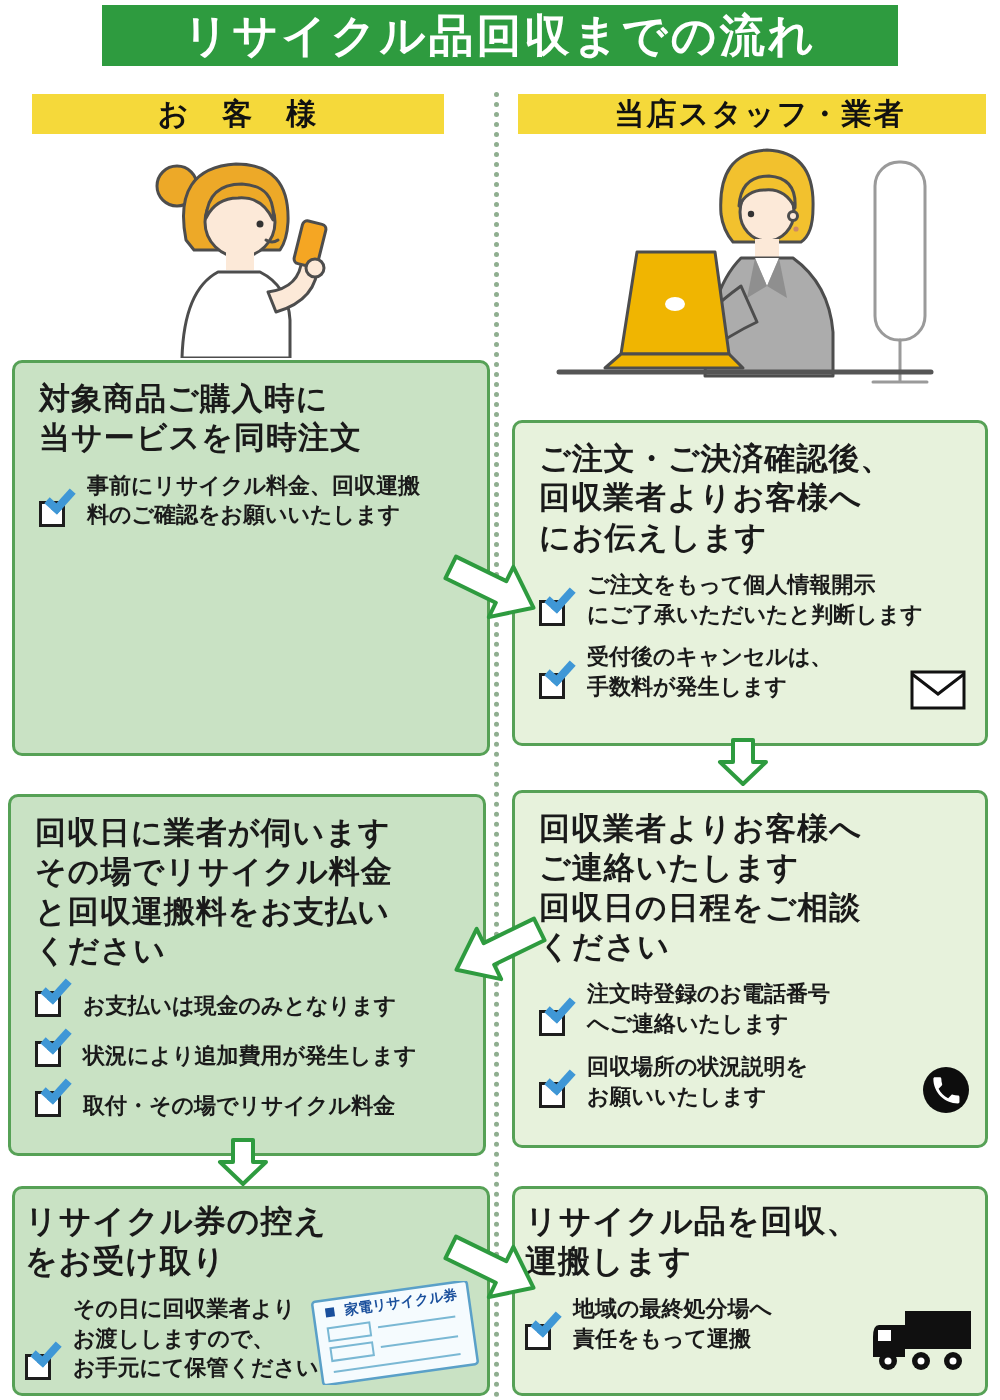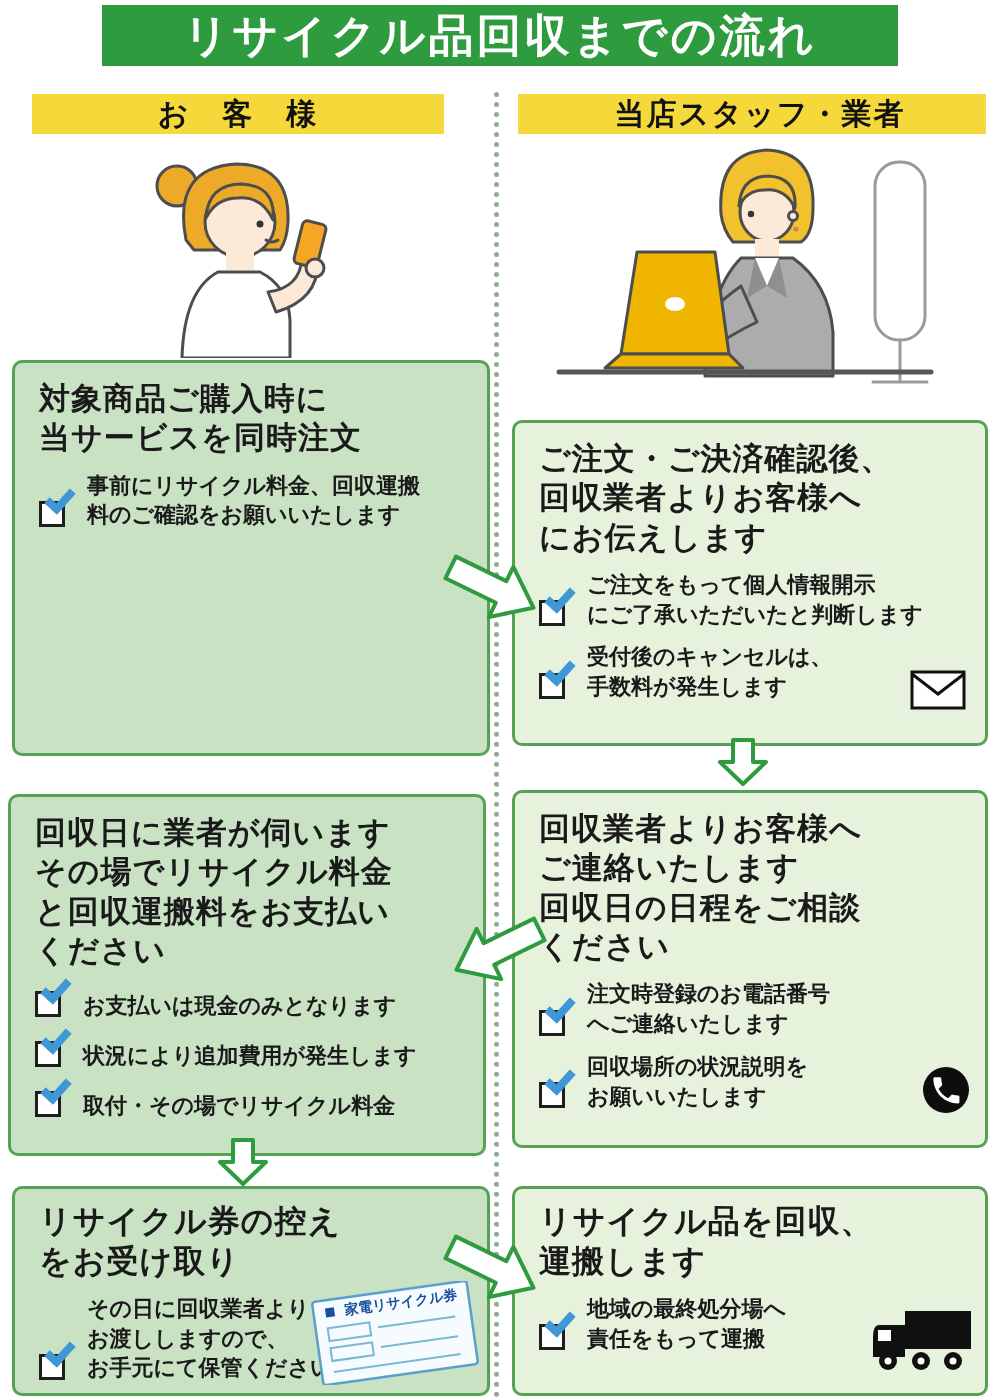--- a/index.html
+++ b/index.html
@@ -20,21 +20,21 @@
   }
   .col-header.left  { left:32px;  width:412px; }
   .col-header.right { left:518px; width:468px;padding-left:16px; }
 
   .divider { position:absolute; left:494px; top:92px; height:1306px; width:0;
     border-left:5px dotted #8fae8f; }
 
   .box { position:absolute; border:3px solid #56a156; border-radius:10px; padding:16px 24px; }
   .box.customer-fill { background:#c9e2c4; }
   .box.staff-fill    { background:#e7f2dc; }
-  .box.small { padding:12px 24px; }
+  .box.small { padding:12px 10px; }
 
   .box-title { font-weight:bold; font-size:31px; line-height:1.27; letter-spacing:1px;
     color:#1a1a1a; white-space:pre-line; margin-bottom:10px; }
   .box.small .box-title { font-size:32px; line-height:1.25; margin-bottom:6px; }
 
   .check-item { display:flex; align-items:flex-end; gap:4px; margin-top:13px; }
   .check-text { font-size:22px; font-weight:bold; line-height:1.35; white-space:pre-line; }
 
   .check-icon { position:relative; flex:0 0 44px; height:36px; margin-top:1px; }
   .check-icon .cb { position:absolute; left:0; top:7px; width:26px; height:26px;

